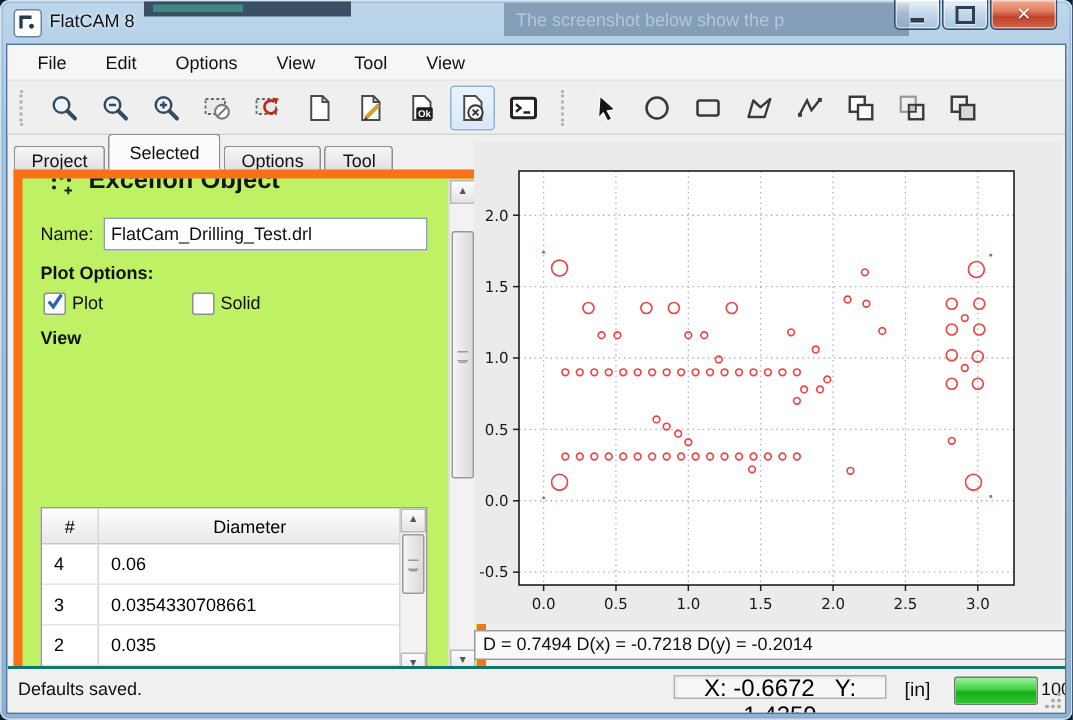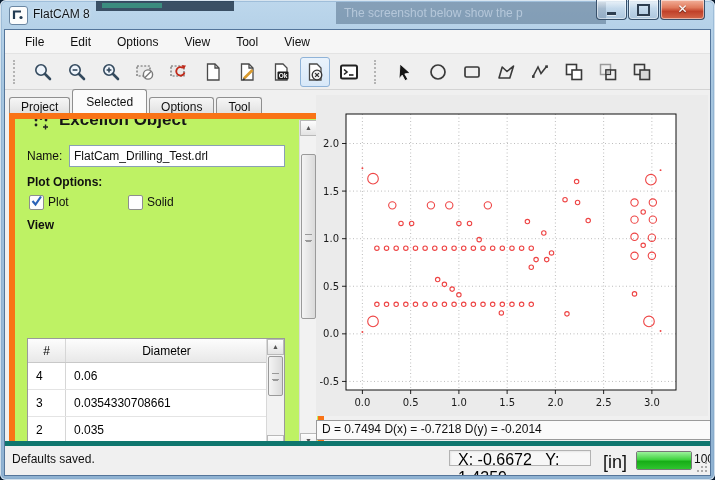--- a/index.html
+++ b/index.html
@@ -46,25 +46,25 @@
   .tt-head{display:flex;height:23px;background:linear-gradient(#fdfdfd,#e8e8e8);border-bottom:1px solid #c8c8c8;font-size:12px;}
   .tt-head div{display:flex;align-items:center;justify-content:center;}
   .tt-c1{width:38px;border-right:1px solid #d6d6d6;box-sizing:border-box;}
   .tt-c2{flex:1;}
   .tt-row{display:flex;height:26px;border-bottom:1px solid #e4e4e4;font-size:12px;align-items:center;}
   .tt-row .tt-c1{justify-content:flex-start;padding-left:8px;display:flex;align-items:center;height:100%;}
   .tt-row .tt-c2{padding-left:8px;}
   #tt-scroll{position:absolute;right:0;top:0;bottom:0;width:17px;background:#f2f2f2;border-left:1px solid #d8d8d8;}
   #figure{position:absolute;left:311px;top:65px;width:392px;height:321px;background:#ebebeb;}
   #readout{position:absolute;left:311px;top:390px;width:390px;height:18px;border:1px solid #9a9a9a;background:#fafafa;font-size:12px;line-height:17px;padding-left:5px;color:#101010;}
-  #statusbar{position:absolute;left:0;right:0;bottom:0;height:29px;background:#f0f0f0;border-top:5px solid #0f766e;}
+  #statusbar{position:absolute;left:0;right:0;bottom:0;height:29px;background:#f0f0f0;border-top:2px solid #0f766e;text-align:center;}
   #status-msg{position:absolute;left:7px;top:6px;font-size:12px;color:#101010;}
   .sbox{position:absolute;top:4px;height:16px;border:1px solid #b2b2b2;background:#f7f7f7;box-sizing:border-box;font-size:16px;line-height:18px;box-shadow:inset 1px 1px 2px rgba(0,0,0,.07);}
   #coords-box{left:444px;width:142px;padding:0 8px;}
-  #units-lbl{position:absolute;left:598px;top:6px;font-size:18px;color:#101010;}
+  #units-lbl{position:absolute;left:598px;top:6px;font-size:13px;color:#101010;}
   #progress{position:absolute;left:631px;top:5px;width:54px;height:17px;border:1px solid #777;border-radius:2px;background:#e8e8e8;overflow:hidden;}
   #progress-fill{height:100%;background:linear-gradient(180deg,#9bf29b 0%,#3fd23f 45%,#17ad17 55%,#2fc42f 100%);}
   #progress-pct{position:absolute;left:689px;top:6px;font-size:12px;color:#101010;}
   #resize-grip{position:absolute;right:2px;bottom:2px;width:12px;height:12px;background:
     radial-gradient(circle at 10px 2px,#aaa 1px,transparent 1.5px),
     radial-gradient(circle at 10px 6px,#aaa 1px,transparent 1.5px),
     radial-gradient(circle at 6px 6px,#aaa 1px,transparent 1.5px),
     radial-gradient(circle at 10px 10px,#aaa 1px,transparent 1.5px),
     radial-gradient(circle at 6px 10px,#aaa 1px,transparent 1.5px),
     radial-gradient(circle at 2px 10px,#aaa 1px,transparent 1.5px);}

